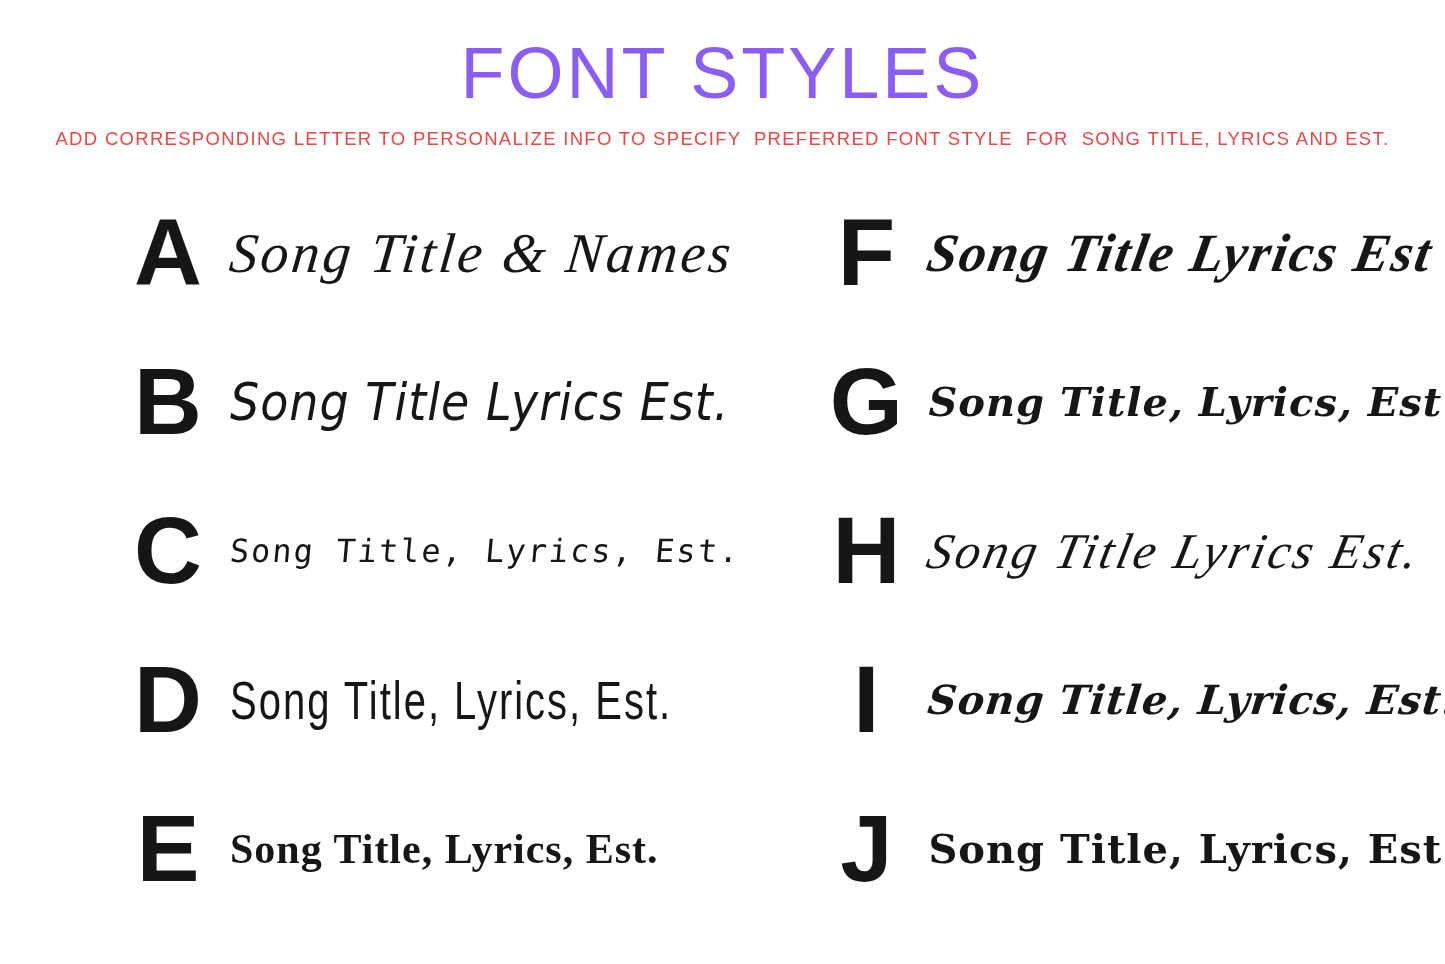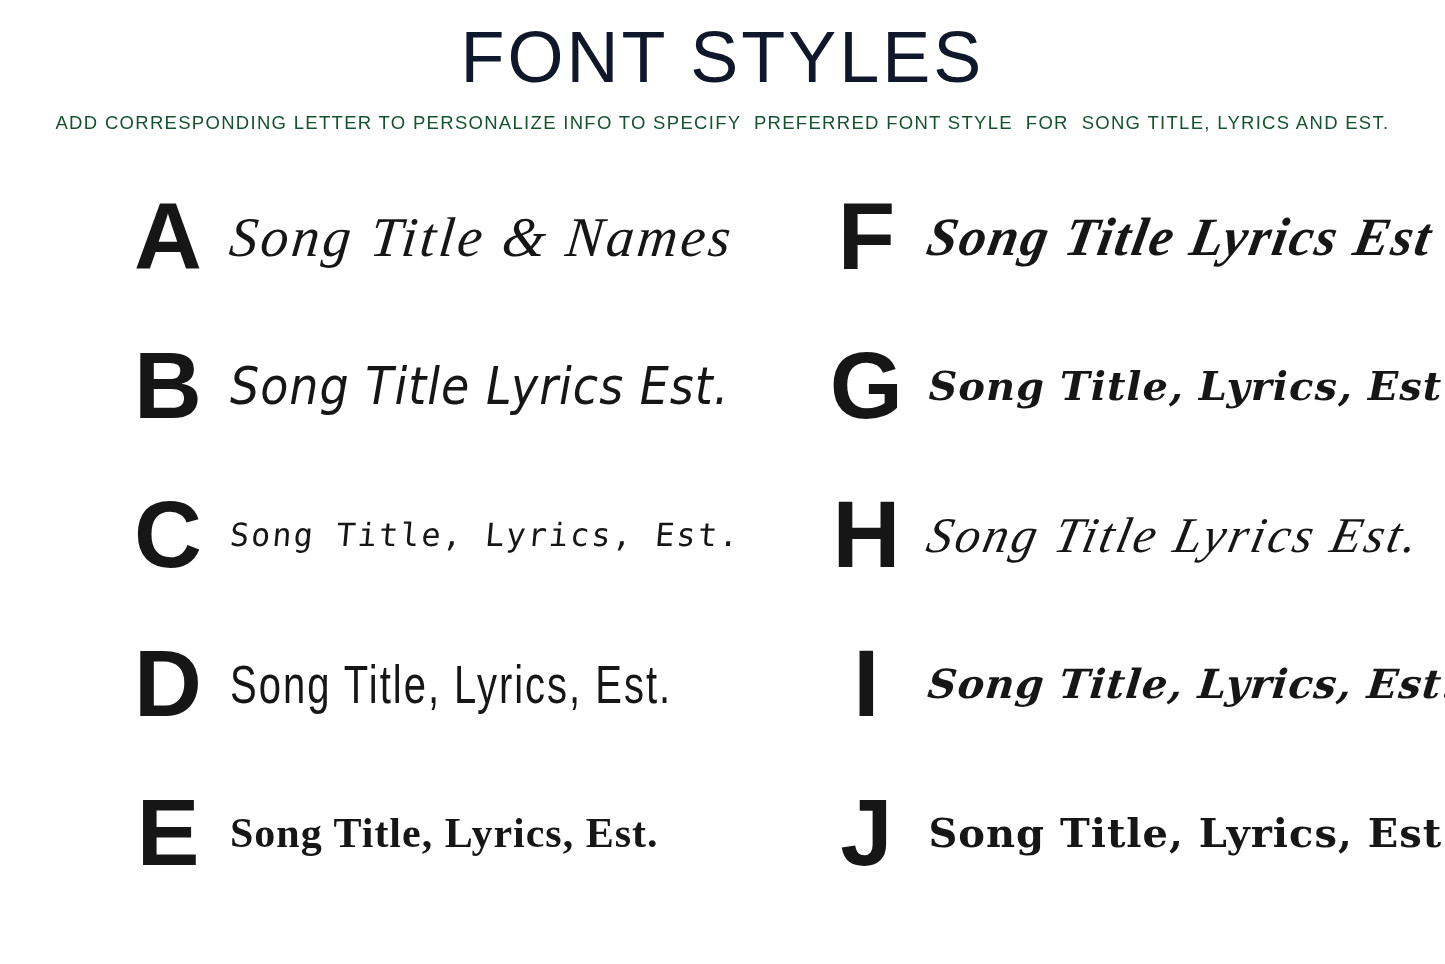--- a/index.html
+++ b/index.html
@@ -6,34 +6,34 @@
   html, body { width: 1445px; height: 964px; }
   body {
     background: #ffffff;
     color: #141414;
     font-family: "Liberation Sans", sans-serif;
     overflow: hidden;
   }
   .page { width: 1445px; height: 964px; position: relative; }
 
   .page-title {
-    margin-top: 16px;
+    margin-top: 32px;
     text-align: center;
     font-size: 72px;
     font-weight: 400;
     letter-spacing: 3px;
-    color: #0f172a;
+    color: #8b5cf6;
     font-family: "Liberation Sans", sans-serif;
   }
   .page-subtitle {
     margin-top: 14px;
     text-align: center;
     font-size: 18.5px;
     letter-spacing: 1.3px;
-    color: #14532d;
+    color: #ef4444;
     white-space: pre-wrap;
     font-family: "Liberation Sans", sans-serif;
   }
 
   .rows-grid {
     margin-top: 28px;
     display: grid;
     grid-template-columns: 1fr 1fr;
     grid-auto-rows: 149px;
   }

